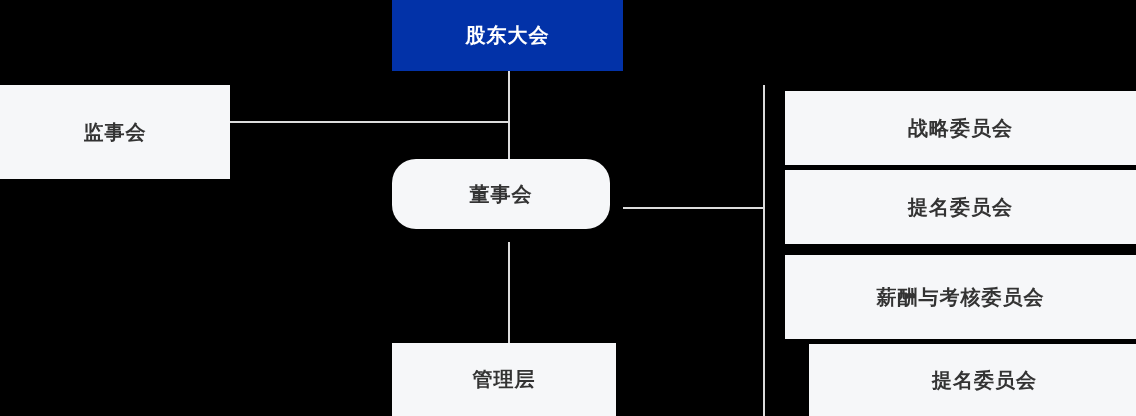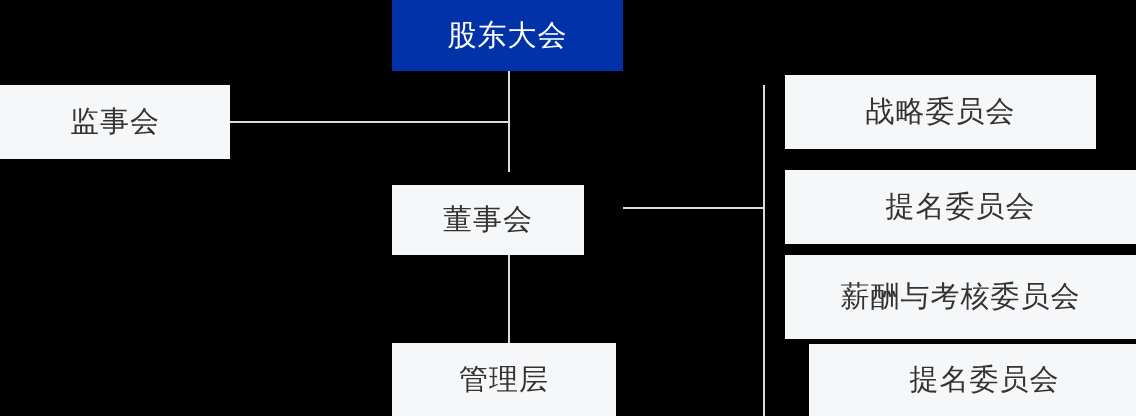--- a/index.html
+++ b/index.html
@@ -14,42 +14,42 @@
     background: #000000;
     overflow: hidden;
     font-family: "Liberation Sans", sans-serif;
   }
   .node {
     position: absolute;
     display: flex;
     align-items: center;
     justify-content: center;
     box-sizing: border-box;
-    font-size: 29px;
-    font-weight: 400;
+    font-size: 20px;
+    font-weight: 700;
     letter-spacing: 1px;
     background: var(--node-bg, #F6F7F9);
     color: var(--node-text, #333333);
     white-space: nowrap;
   }
   .node--root {
     background: var(--root-bg, #0232A8);
     color: var(--root-text, #FFFFFF);
   }
   .connector {
     position: absolute;
     background: var(--connector, #DCDCDC);
   }
 
   
   .pos-root        { left: 392px; top: 0;     width: 231px; height: 71px; }
-  .pos-supervisory { left: 0;     top: 85px;  width: 230px; height: 74px; }
-  .pos-board       { left: 392px; top: 185px; width: 192px; height: 70px; }
+  .pos-supervisory { left: 0;     top: 85px;  width: 230px; height: 94px; }
+  .pos-board       { left: 392px; top: 159px; width: 218px; height: 70px; border-radius: 24px; }
   .pos-management  { left: 392px; top: 343px; width: 224px; height: 73px; }
-  .pos-committee-0 { left: 785px; top: 75px;  width: 311px; height: 74px; }
+  .pos-committee-0 { left: 785px; top: 91px;  width: 351px; height: 74px; }
   .pos-committee-1 { left: 785px; top: 170px; width: 351px; height: 74px; }
   .pos-committee-2 { left: 785px; top: 255px; width: 351px; height: 84px; }
   .pos-committee-3 { left: 785px; top: 344px; width: 351px; height: 72px; margin-left: 24px; }
 
   
   .conn-root-board        { left: 508px; top: 71px;  width: 2px;   height: 101px; }
   .conn-supervisory       { left: 230px; top: 121px; width: 280px; height: 2px;   }
   .conn-board-management  { left: 508px; top: 242px; width: 2px;   height: 101px; }
   .conn-board-committees  { left: 623px; top: 207px; width: 142px; height: 2px;   }
   .conn-committees-spine  { left: 763px; top: 85px;  width: 2px;   height: 331px; }

